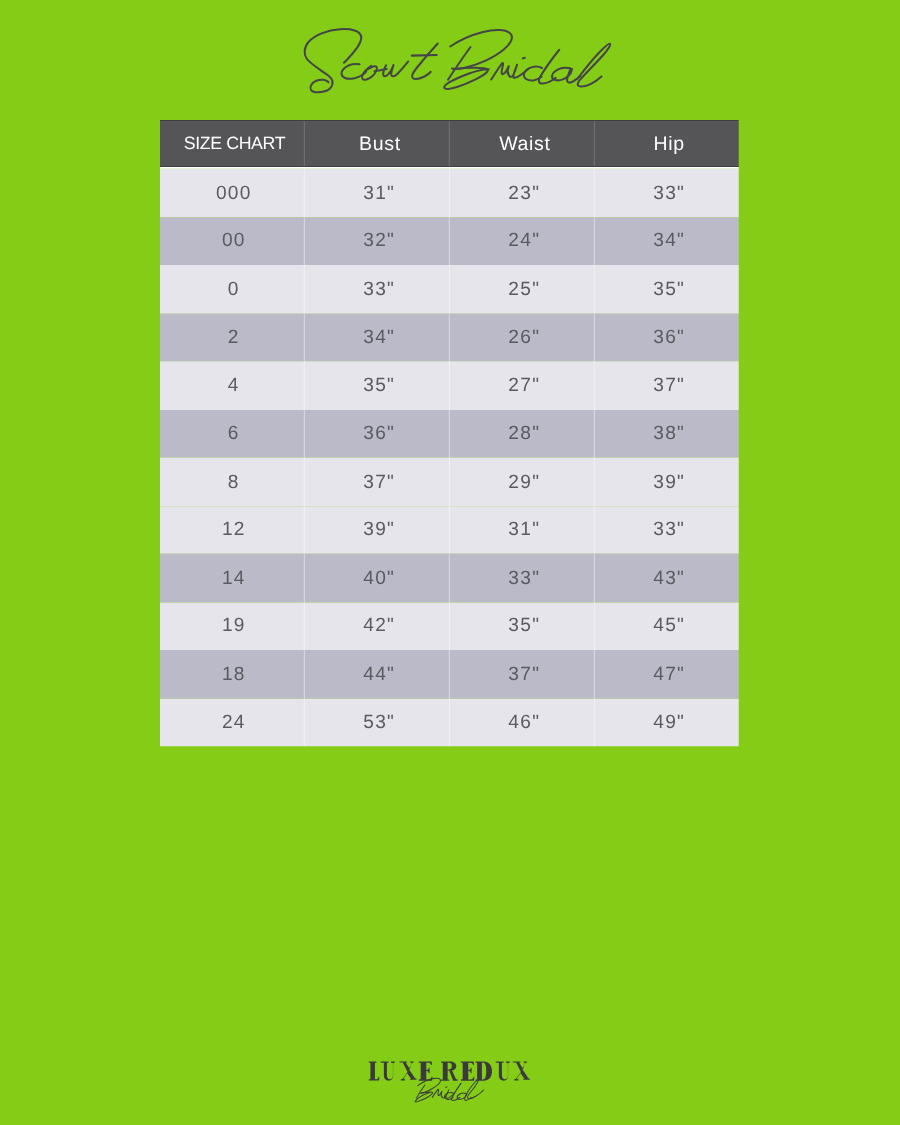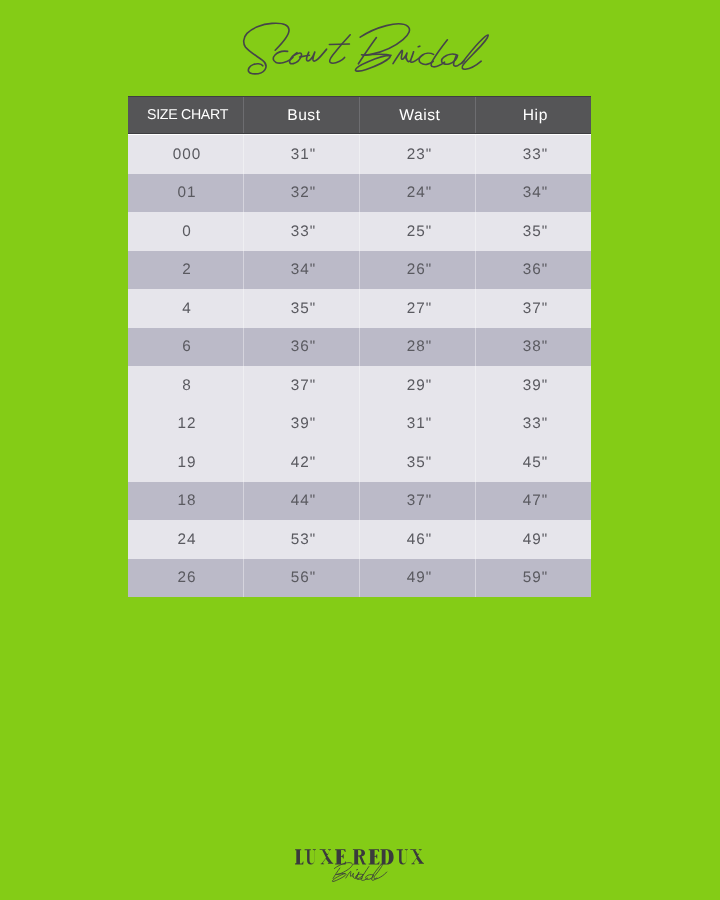--- a/index.html
+++ b/index.html
@@ -114,21 +114,21 @@
       </tr>
     </thead>
     <tbody id="chart-body">
         <tr class="light">
           <td>000</td>
           <td class="meas">31"</td>
           <td class="meas">23"</td>
           <td class="meas">33"</td>
         </tr>
         <tr class="dark">
-          <td>01</td>
+          <td>00</td>
           <td class="meas">32"</td>
           <td class="meas">24"</td>
           <td class="meas">34"</td>
         </tr>
         <tr class="light">
           <td>0</td>
           <td class="meas">33"</td>
           <td class="meas">25"</td>
           <td class="meas">35"</td>
         </tr>
@@ -155,43 +155,43 @@
           <td class="meas">37"</td>
           <td class="meas">29"</td>
           <td class="meas">39"</td>
         </tr>
         <tr class="light">
           <td>12</td>
           <td class="meas">39"</td>
           <td class="meas">31"</td>
           <td class="meas">33"</td>
         </tr>
+        <tr class="dark">
+          <td>14</td>
+          <td class="meas">40"</td>
+          <td class="meas">33"</td>
+          <td class="meas">43"</td>
+        </tr>
         <tr class="light">
           <td>19</td>
           <td class="meas">42"</td>
           <td class="meas">35"</td>
           <td class="meas">45"</td>
         </tr>
         <tr class="dark">
           <td>18</td>
           <td class="meas">44"</td>
           <td class="meas">37"</td>
           <td class="meas">47"</td>
         </tr>
         <tr class="light">
           <td>24</td>
           <td class="meas">53"</td>
           <td class="meas">46"</td>
           <td class="meas">49"</td>
-        </tr>
-        <tr class="dark">
-          <td>26</td>
-          <td class="meas">56"</td>
-          <td class="meas">49"</td>
-          <td class="meas">59"</td>
         </tr>
       </tbody>
   </table>
 
   <div class="footer-logo" title="LUXE REDUX Bridal">
     <svg width="720" height="900" viewBox="0 0 720 900" aria-label="LUXE REDUX Bridal">
       <g fill="#3a3a3c">
         <g transform="translate(295.1,849.2) scale(0.152)">
             <path d="M 0 0 h 40 v 7 h -8 v 87 h 6 c 7.5 0 11.6 -5.6 13.6 -13.6 h 4 l -2.4 19.6 H 0 v -7 h 8 V 7 H 0 Z"></path>
           </g>

